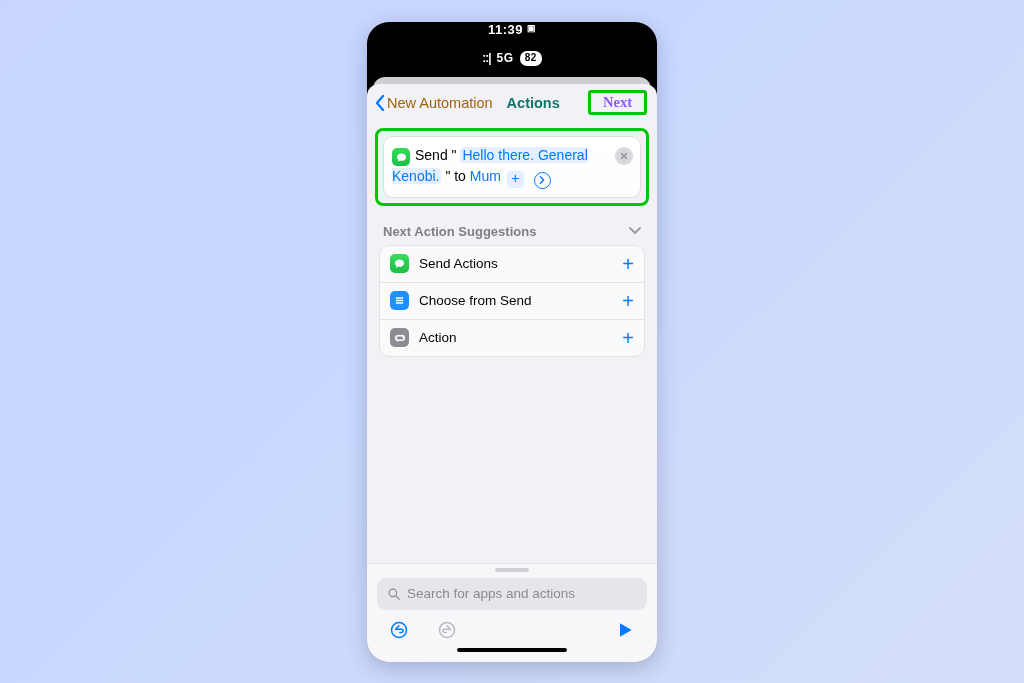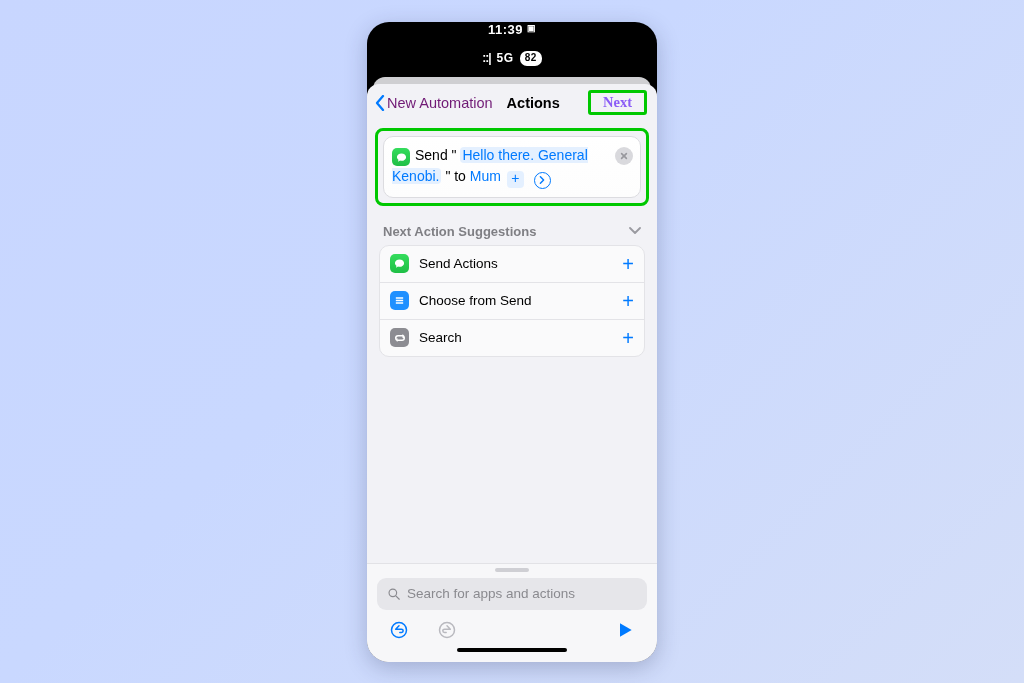--- a/index.html
+++ b/index.html
@@ -40,22 +40,22 @@
   
   .sheet{
     position:absolute;top:62px;bottom:0;left:0;right:0;
     background:#f2f2f6;
     border-radius:12px 12px 0 0;z-index:2;
     display:flex;flex-direction:column;overflow:hidden;
   }
   .navbar{
     height:38px;display:flex;align-items:center;padding:0 8px;
   }
-  .nav-back{display:flex;align-items:center;color:#701a75;font-size:14.5px;gap:2px;}
-  .nav-title{font-weight:600;font-size:14.5px;margin-left:14px;color:#000000;}
+  .nav-back{display:flex;align-items:center;color:#a16207;font-size:14.5px;gap:2px;}
+  .nav-title{font-weight:600;font-size:14.5px;margin-left:14px;color:#0f766e;}
   .nav-spacer{flex:1}
   .nav-next{
     color:#8b5cf6;font-weight:600;font-size:14.5px;
     border:3px solid #00c800;border-radius:3px;padding:1px 12px;margin-right:2px;font-family:Liberation Serif, serif;
   }
   
   .card-wrap{
     margin:6px 8px 0 8px;border:3px solid #00c800;border-radius:8px;padding:5px;
   }
   .action-card{
@@ -212,21 +212,21 @@
           </span>
         <span>Choose from Send</span>
         <span class="add">+</span>
       </div>
       <div class="sugg-item">
         <span class="ic ic-repeat">
             <svg viewBox="0 0 24 24">
               <path d="M17 4l4 4-4 4V9H8a3 3 0 000 6h2v3H8a6 6 0 110-12h9V4zM7 20l-4-4 4-4v3h9a3 3 0 100-6h-2V6h2a6 6 0 110 12H7v2z"></path>
             </svg>
           </span>
-        <span>Search</span>
+        <span>Action</span>
         <span class="add">+</span>
       </div>
     </div>
 
     <div class="flex-fill"></div>
 
     <div class="bottom">
       <div class="grabber"></div>
       <div class="search">
         <svg width="14" height="14" viewBox="0 0 24 24">

